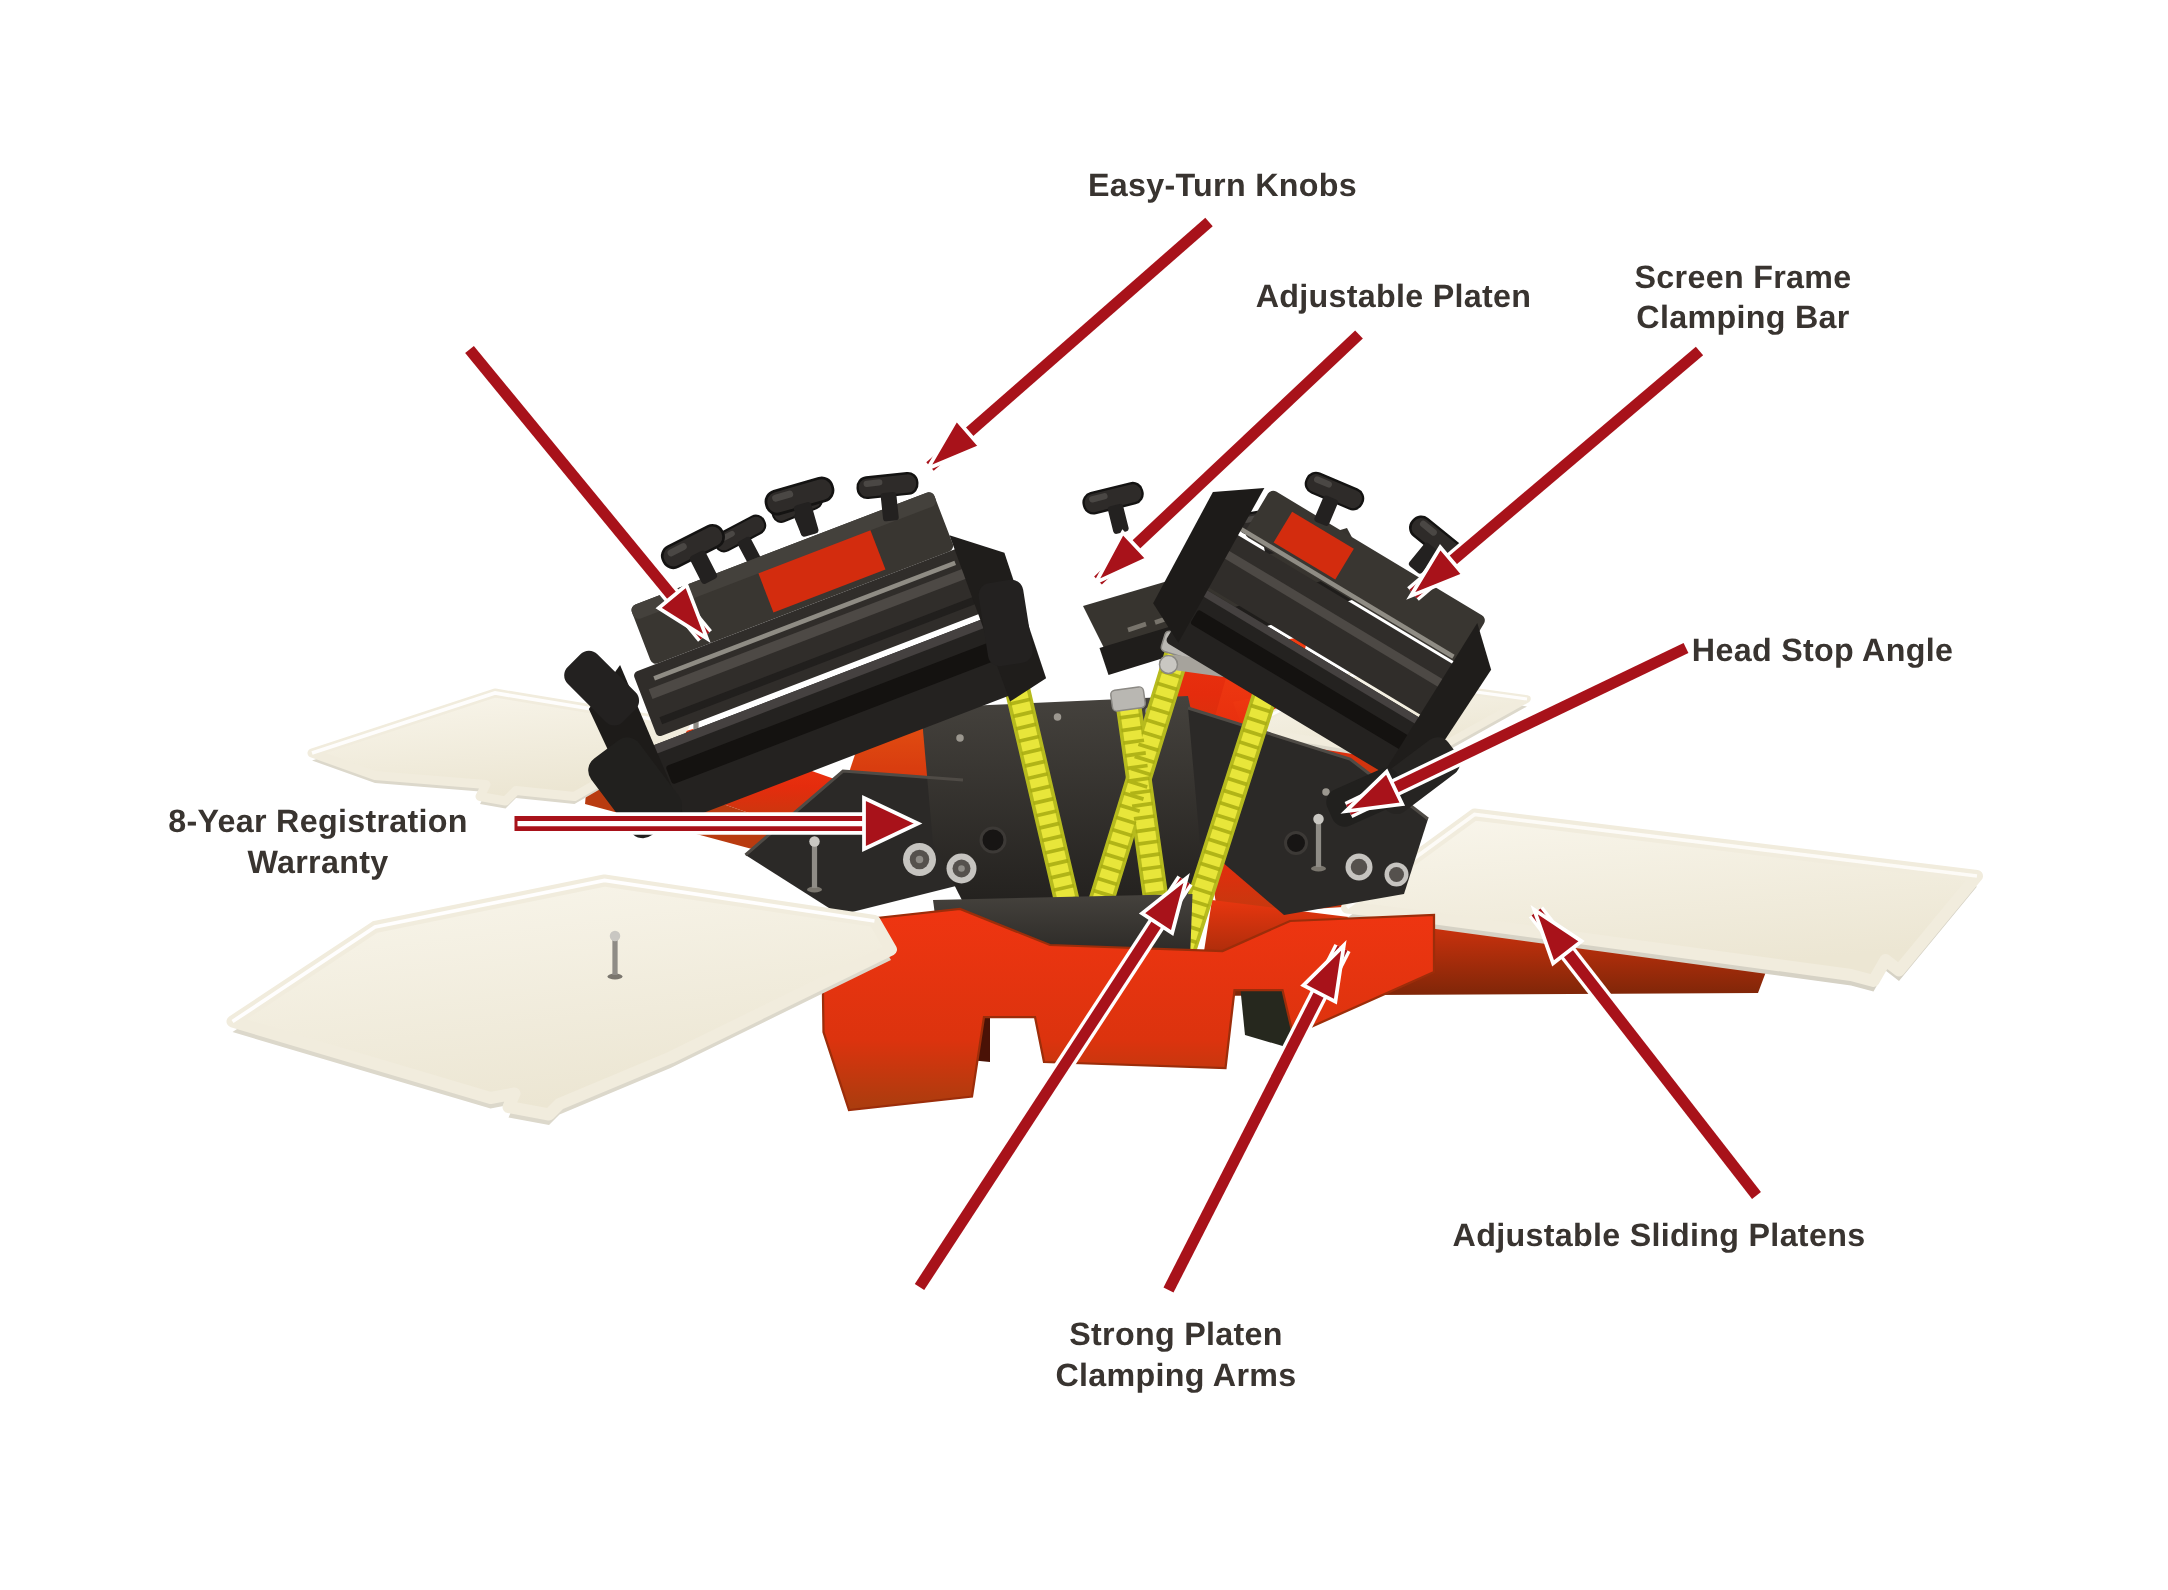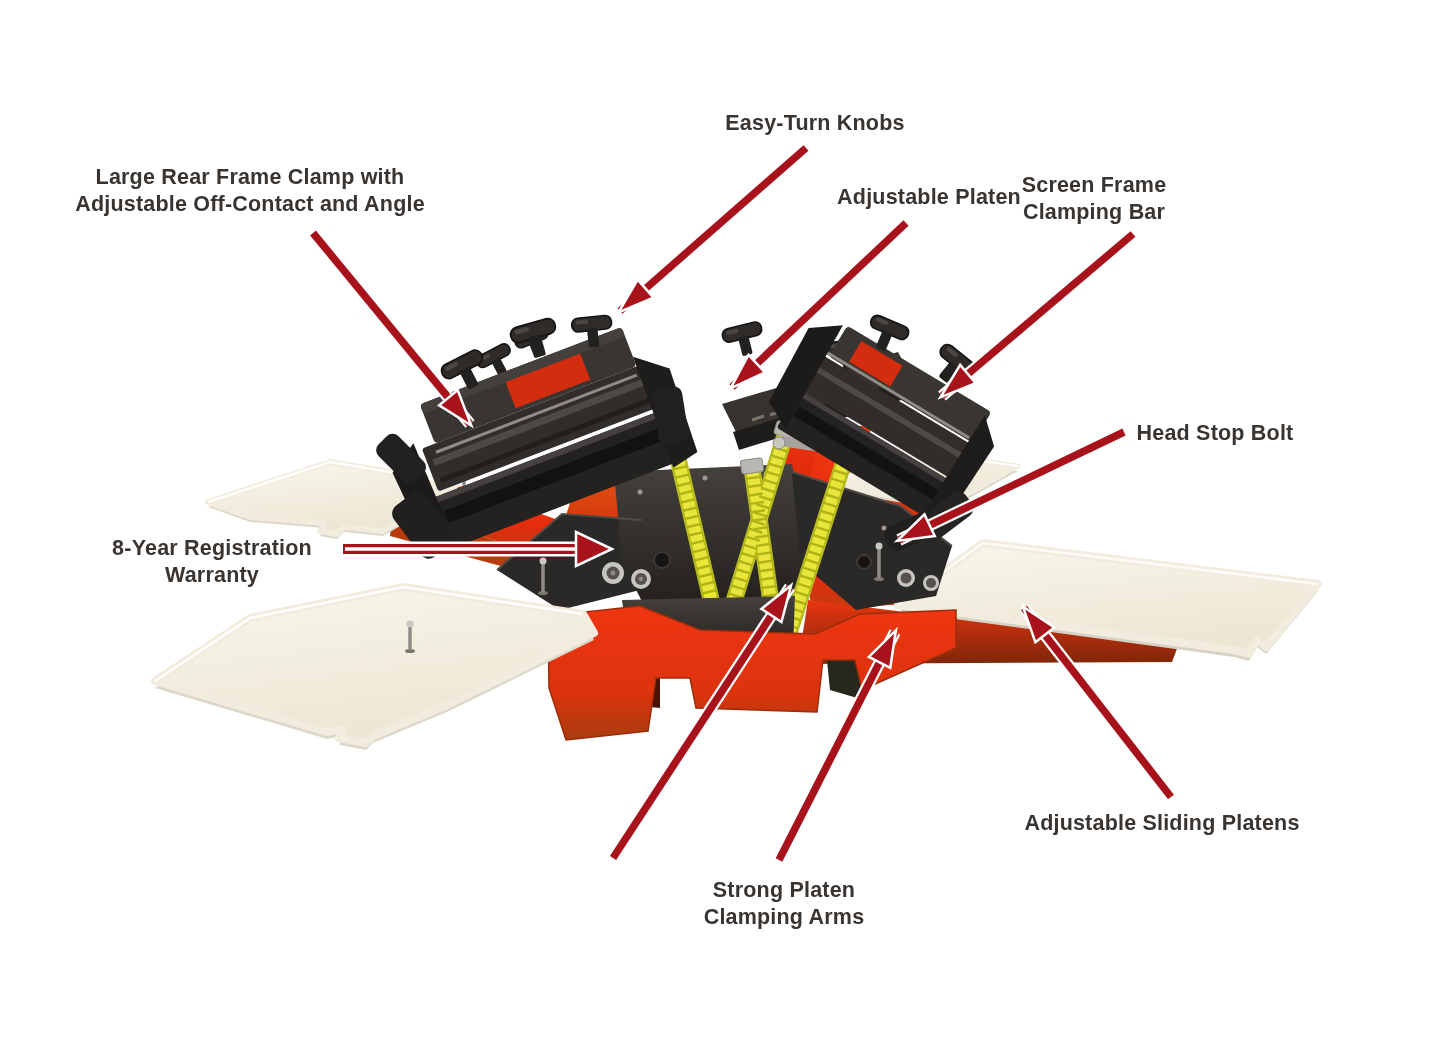--- a/index.html
+++ b/index.html
@@ -294,24 +294,22 @@
       <g>
         <line x1="340" y1="549" x2="590" y2="549" stroke="#ffffff" stroke-width="15"></line>
         <line x1="343" y1="549" x2="586" y2="549" style="stroke:var(--arrow,#a8121a)" stroke-width="10"></line>
         <line x1="345" y1="549" x2="580" y2="549" stroke="#ffffff" stroke-width="3.5"></line>
         <polygon points="576,532 612,549 576,566" style="fill:var(--arrow,#a8121a)" stroke="#ffffff" stroke-width="2.5"></polygon>
       </g>
     </g>
   </svg>
 
   <div class="label" style="left:815px;top:124px">Easy-Turn Knobs</div>
-  <div class="label" style="left:250px;top:191px">Large Rear Frame Clamp with
-Adjustable Off-Contact and Angle</div>
   <div class="label" style="left:929px;top:198px">Adjustable Platen</div>
-  <div class="label" style="left:1094px;top:199px">Screen Frame
+  <div class="label" style="left:1162px;top:199px">Screen Frame
 Clamping Bar</div>
-  <div class="label" style="left:1215px;top:434px">Head Stop Bolt</div>
+  <div class="label" style="left:1215px;top:434px">Head Stop Angle</div>
   <div class="label" style="left:212px;top:562px">8-Year Registration
 Warranty</div>
   <div class="label" style="left:784px;top:904px">Strong Platen
 Clamping Arms</div>
-  <div class="label" style="left:1162px;top:824px">Adjustable Sliding Platens</div>
+  <div class="label" style="left:1106px;top:824px">Adjustable Sliding Platens</div>
 </div>
 
 </body></html>

